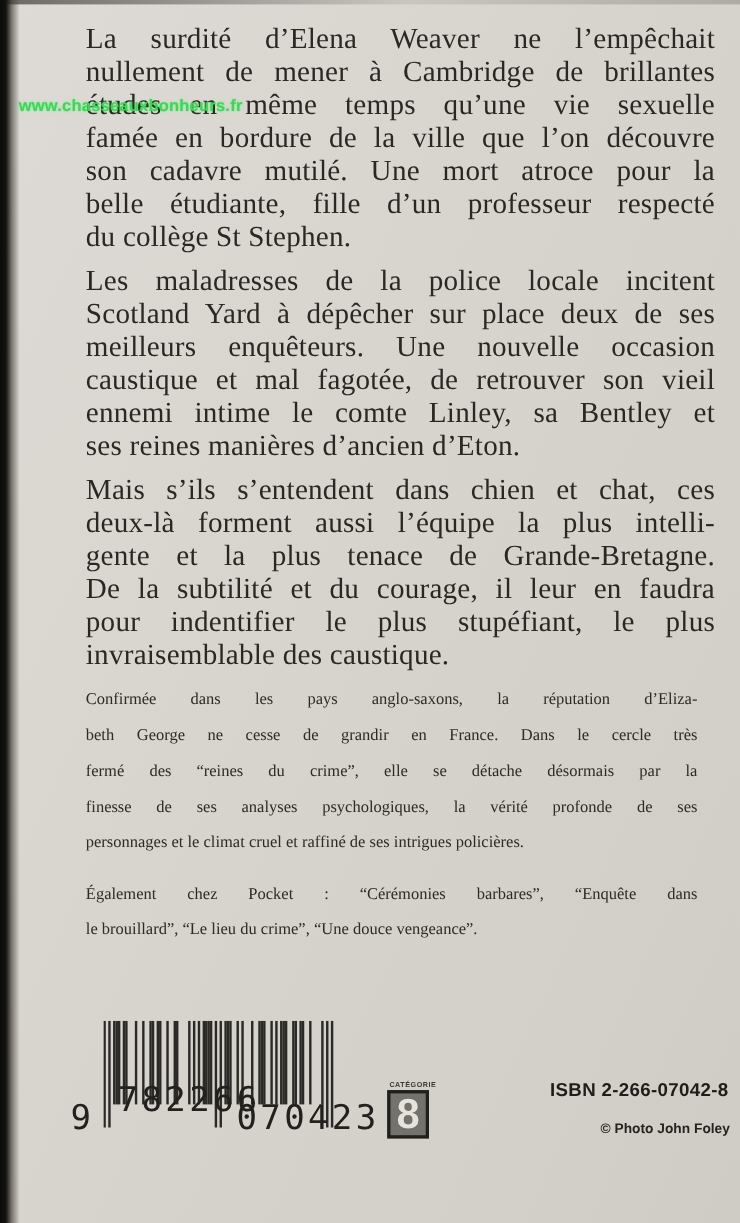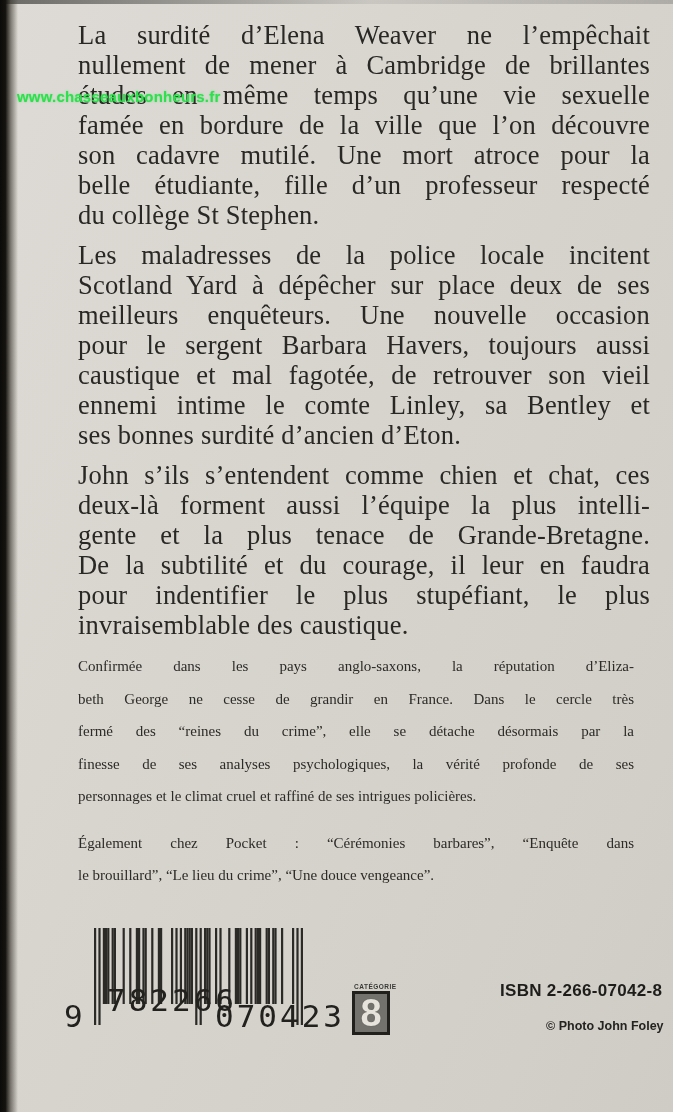--- a/index.html
+++ b/index.html
@@ -84,27 +84,26 @@
         <div class="line">études en même temps qu’une vie sexuelle</div>
         <div class="line">famée en bordure de la ville que l’on découvre</div>
         <div class="line">son cadavre mutilé. Une mort atroce pour la</div>
         <div class="line">belle étudiante, fille d’un professeur respecté</div>
         <div class="line last">du collège St Stephen.</div>
       </div>
       <div class="para serif">
         <div class="line">Les maladresses de la police locale incitent</div>
         <div class="line">Scotland Yard à dépêcher sur place deux de ses</div>
         <div class="line">meilleurs enquêteurs. Une nouvelle occasion</div>
-        <div class="line">pour le sergent Barbara Havers, toujours aussi</div>
         <div class="line">caustique et mal fagotée, de retrouver son vieil</div>
         <div class="line">ennemi intime le comte Linley, sa Bentley et</div>
-        <div class="line last">ses bonnes surdité d’ancien d’Eton.</div>
+        <div class="line last">ses reines manières d’ancien d’Eton.</div>
       </div>
       <div class="para serif">
-        <div class="line">John s’ils s’entendent comme chien et chat, ces</div>
+        <div class="line">Mais s’ils s’entendent dans chien et chat, ces</div>
         <div class="line">deux-là forment aussi l’équipe la plus intelli-</div>
         <div class="line">gente et la plus tenace de Grande-Bretagne.</div>
         <div class="line">De la subtilité et du courage, il leur en faudra</div>
         <div class="line">pour indentifier le plus stupéfiant, le plus</div>
         <div class="line last">invraisemblable des caustique.</div>
       </div>
       <div class="para italic">
         <div class="line">Confirmée dans les pays anglo-saxons, la réputation d’Eliza-</div>
         <div class="line">beth George ne cesse de grandir en France. Dans le cercle très</div>
         <div class="line">fermé des “reines du crime”, elle se détache désormais par la</div>

